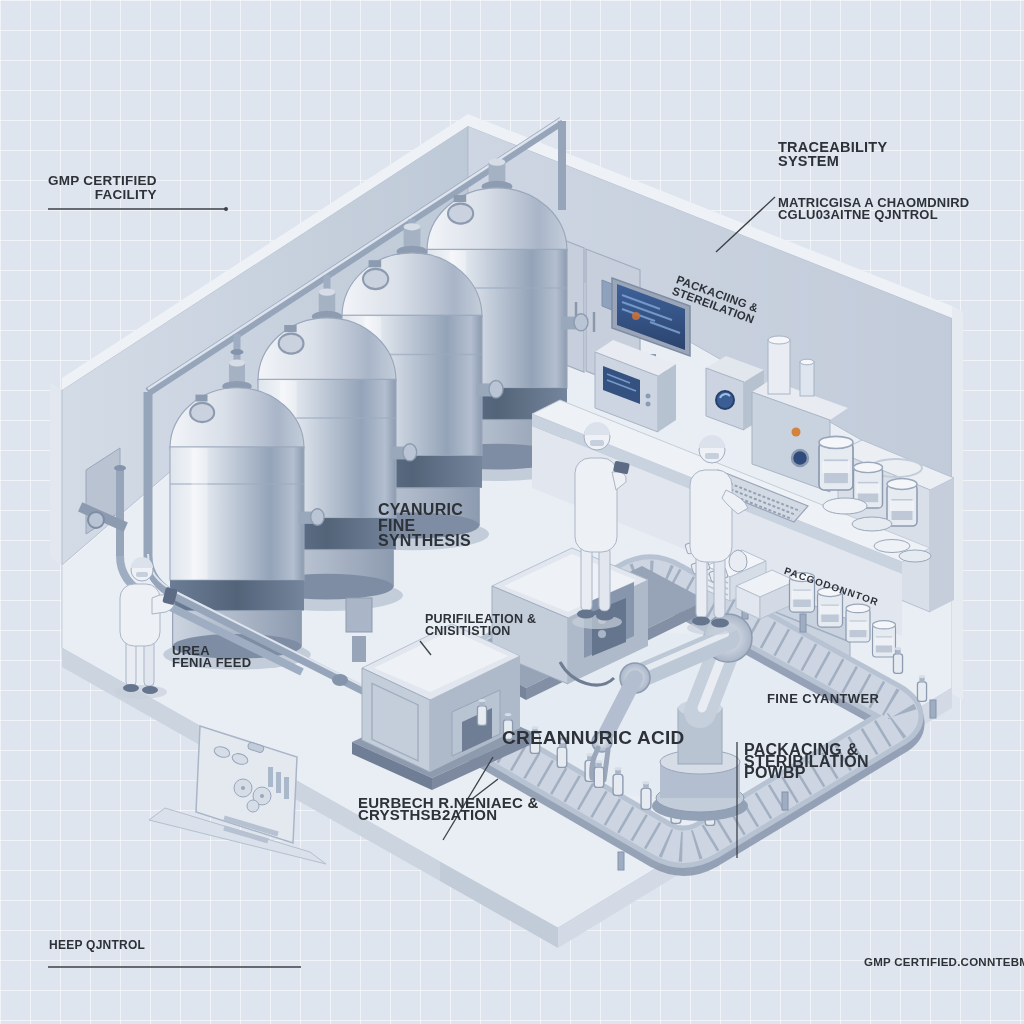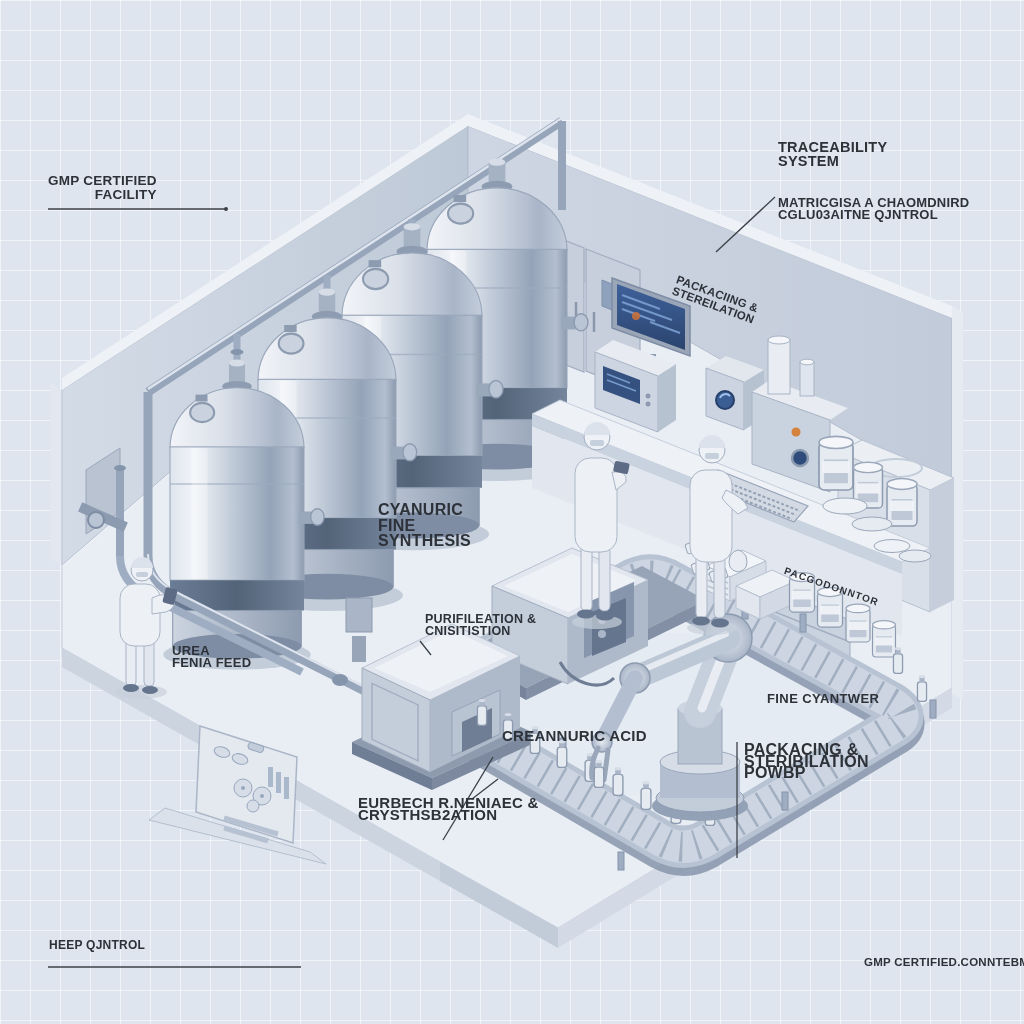--- a/index.html
+++ b/index.html
@@ -22,21 +22,21 @@
        white-space:nowrap;line-height:1.02;}
   .lbl span{display:block;}
   .lbl-facility{left:48px;top:174px;font-size:13.5px;line-height:13.5px;text-align:right;}
   .lbl-trace{left:778px;top:140px;font-size:14.5px;line-height:14px;}
   .lbl-trace-sub{left:778px;top:197px;font-size:13px;line-height:11.5px;letter-spacing:.2px;}
   .lbl-pack-wall{left:664px;top:268px;font-size:11.5px;line-height:12px;width:118px;
        text-align:center;transform:rotate(20deg);transform-origin:left top;}
   .lbl-synth{left:378px;top:502px;width:164px;text-align:left;font-size:16px;line-height:15.5px;}
   .lbl-urea{left:172px;top:645px;font-size:13px;line-height:11.5px;}
   .lbl-purif{left:425px;top:614px;font-size:12.5px;line-height:11.5px;}
-  .lbl-crean{left:502px;top:728px;font-size:15px;}
+  .lbl-crean{left:502px;top:728px;font-size:19px;}
   .lbl-eurb{left:358px;top:797px;font-size:15px;line-height:11.5px;}
   .lbl-fine{left:767px;top:692px;font-size:13px;letter-spacing:.4px;}
   .lbl-powder{left:744px;top:744px;font-size:16px;line-height:11.5px;}
   .lbl-pacgo{left:786px;top:566px;font-size:10px;letter-spacing:1.1px;
        transform:rotate(19deg);transform-origin:left top;}
   .lbl-heep{left:49px;top:939px;font-size:12px;}
   .lbl-footer{left:864px;top:957px;font-size:11.5px;}
 </style>
 </head>
 <body>

